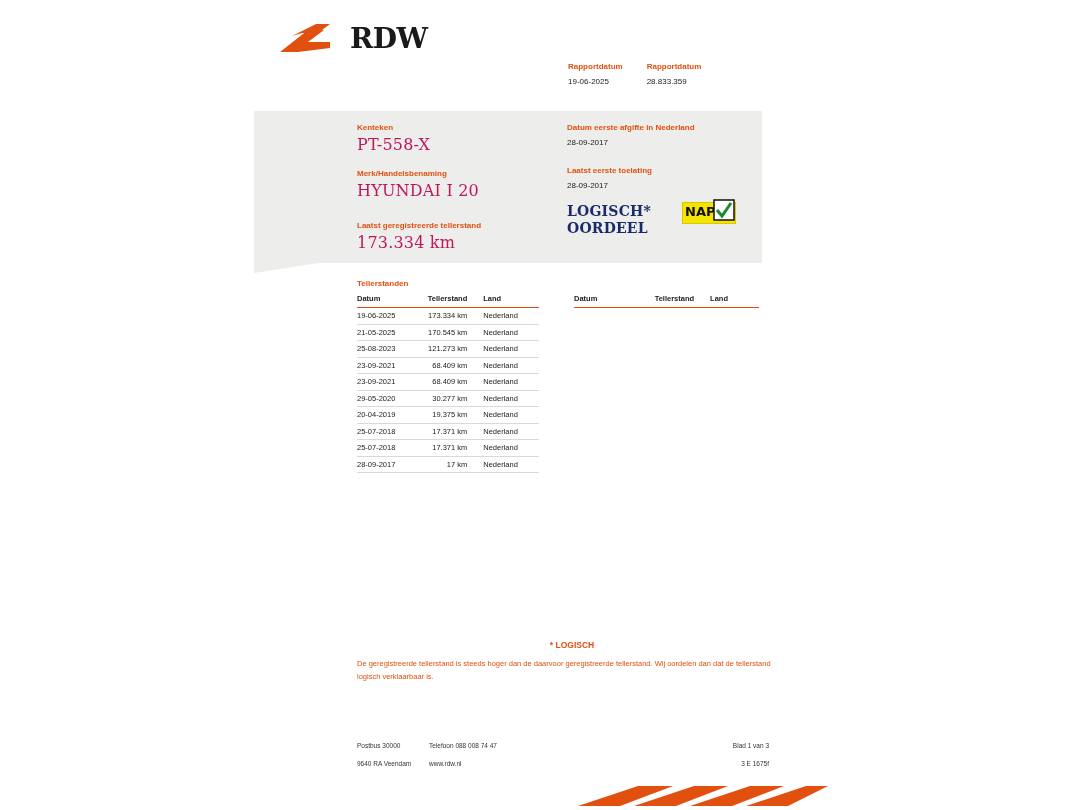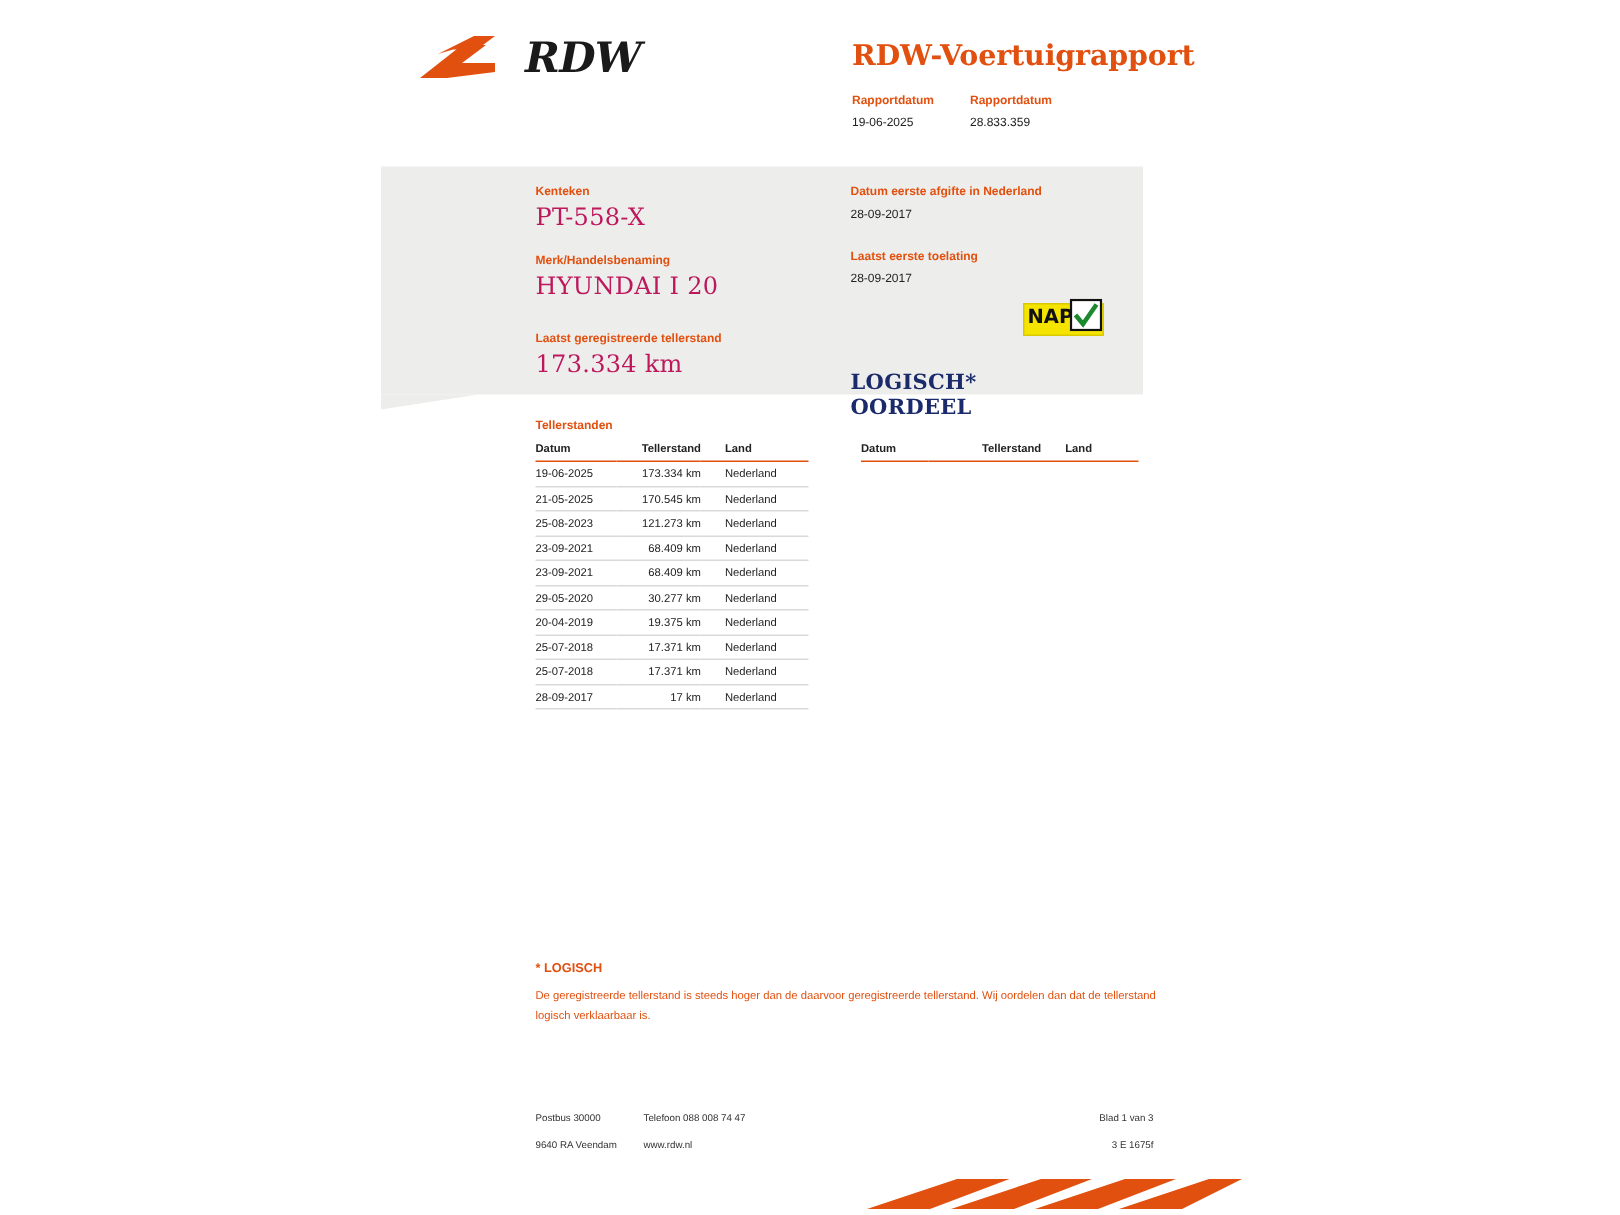--- a/index.html
+++ b/index.html
@@ -28,21 +28,20 @@
     top: 0;
     width: 1080px;
     height: 100px;
   }
   .logo-wrap {
     position: absolute;
     left: 278px;
     top: 22px;
     display: flex;
     align-items: center;
-    font-style: italic;
   }
   .logo-mark {
     width: 64px;
     height: 34px;
     position: relative;
     margin-right: 8px;
   }
   .logo-mark svg { display: block; }
   .logo-text {
     font-family: "DejaVu Serif", serif;
@@ -144,21 +143,20 @@
   .verdict {
     position: absolute;
     left: 313px;
     top: 92px;
     font-family: "DejaVu Serif", serif;
     font-size: 14px;
     font-weight: bold;
     color: #1b2a6b;
     line-height: 17px;
     letter-spacing: 0.2px;
-    margin-top: 44px;
   }
   .nap-badge {
     position: absolute;
     left: 428px;
     top: 88px;
     width: 52px;
     height: 26px;
   }
   .nap-badge .nap-box {
     position: absolute;
@@ -231,20 +229,21 @@
     position: absolute;
     left: 357px;
     top: 639px;
     width: 430px;
   }
   .footnote-title {
     font-size: 8.5px;
     font-weight: bold;
     color: #e2500f;
     line-height: 13px;
+    text-align: center;
   }
   .footnote-body {
     font-size: 7.5px;
     color: #e2500f;
     line-height: 13px;
     margin-top: 5px;
   }
 
   
   .pfooter {
@@ -283,21 +282,20 @@
       <span class="logo-mark">
         <svg width="64" height="34" viewBox="0 0 64 34">
           <path d="M2 30 L30 8 L46 8 L30 20 L52 20 L52 26 L20 30 Z" fill="#e2500f"></path>
           <path d="M14 14 L38 2 L52 2 L40 11 L24 11 Z" fill="#e2500f"></path>
           <path d="M4 22 L26 14 L38 14 L24 22 Z" fill="#ffffff" opacity="0.0"></path>
         </svg>
       </span>
       <span class="logo-text">RDW</span>
     </div>
 
-    <div class="doc-title">RDW-Voertuigrapport</div>
 
     <div class="meta-row">
       <div class="meta-block">
         <div class="meta-label">Rapportdatum</div>
         <div class="meta-value">19-06-2025</div>
       </div>
       <div class="meta-block">
         <div class="meta-label">Rapportdatum</div>
         <div class="meta-value">28.833.359</div>
       </div>

